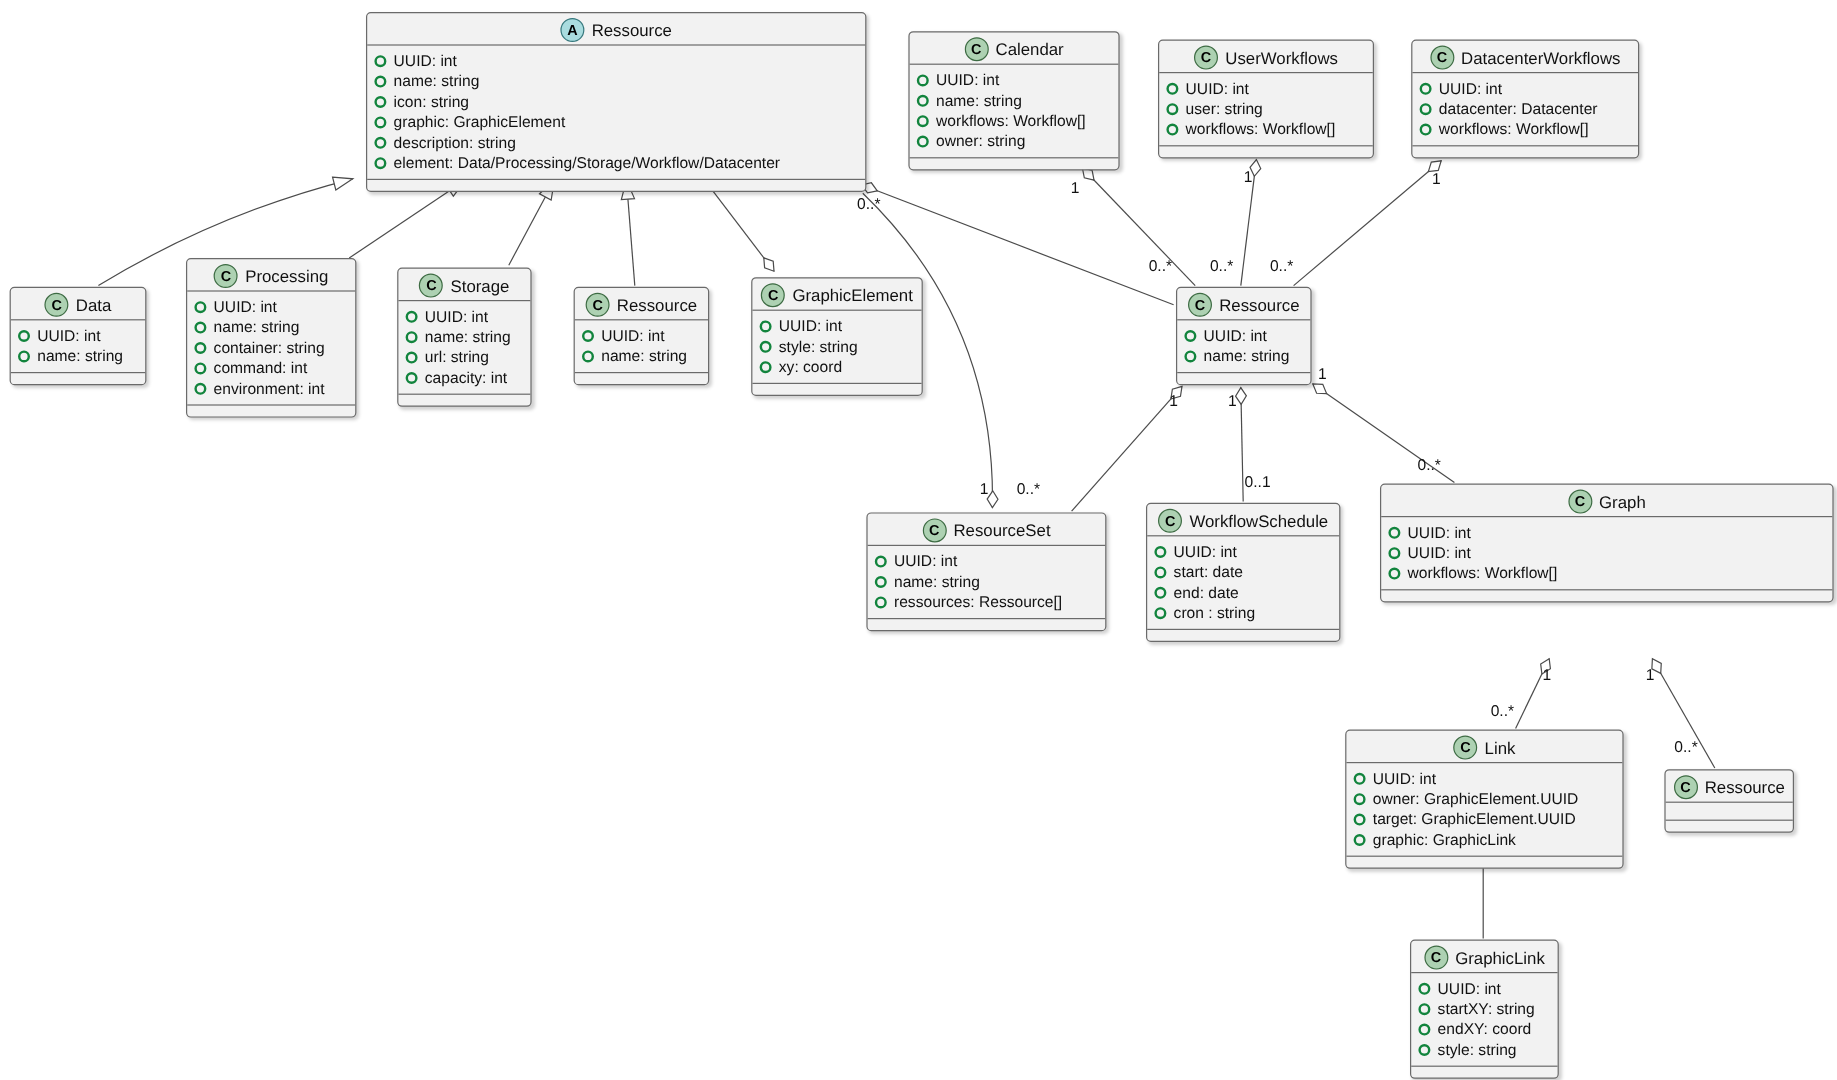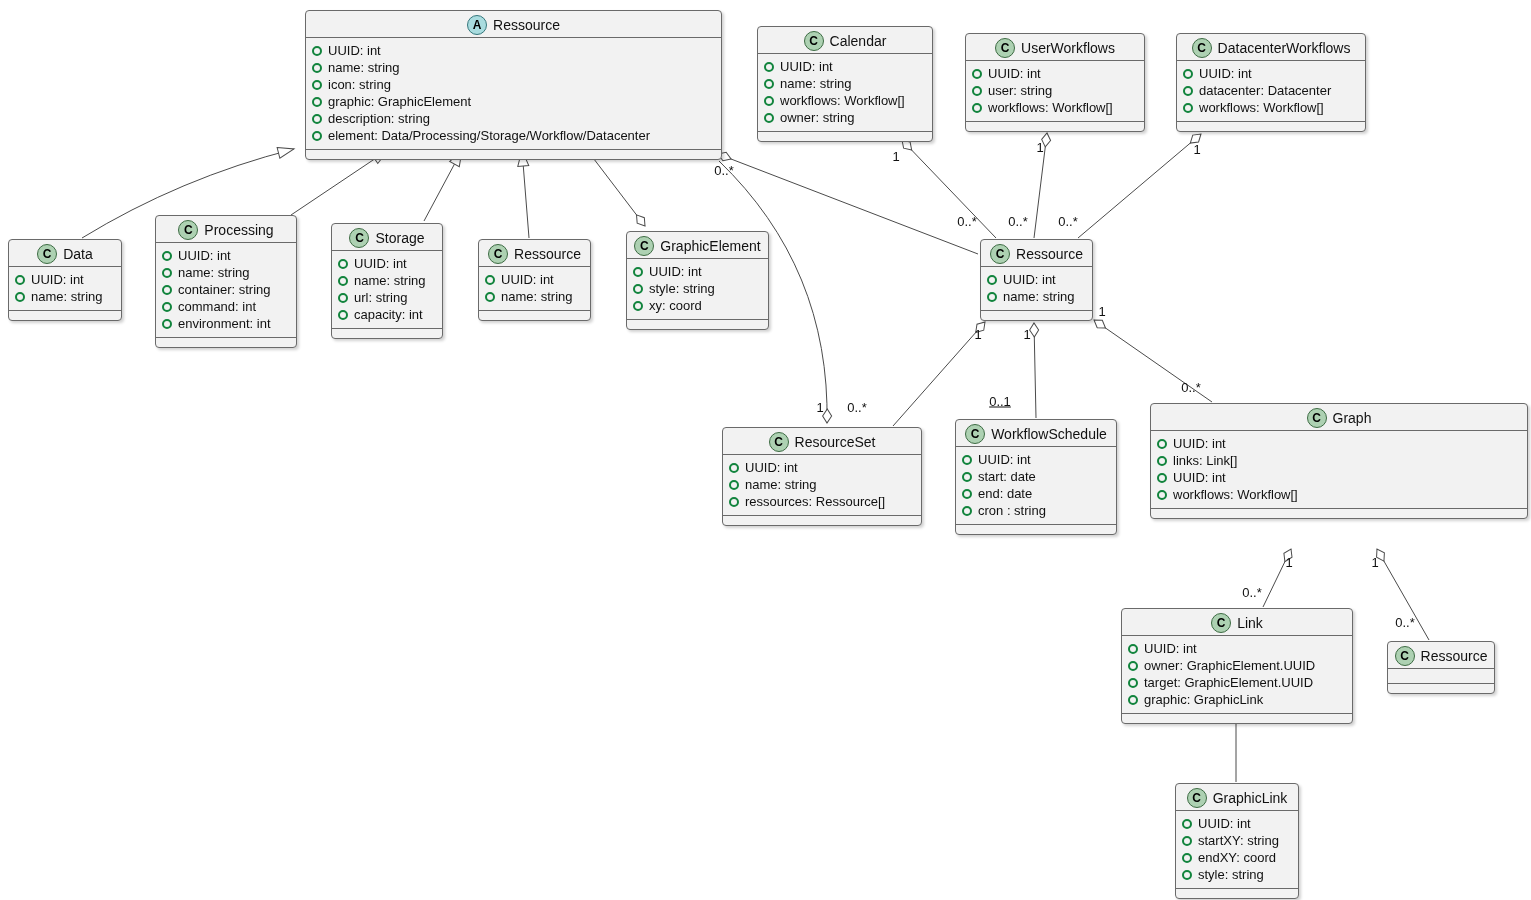--- a/index.html
+++ b/index.html
@@ -345,24 +345,20 @@
           <span class="badge badge-class">C</span>
           <span class="t-name">Graph</span>
         </div>
         <div class="attrs">
           <div class="attr">
             <span class="dot"></span>
             <span>UUID: int</span>
           </div>
           <div class="attr">
             <span class="dot"></span>
-            <span>links: Link[]</span>
-          </div>
-          <div class="attr">
-            <span class="dot"></span>
             <span>UUID: int</span>
           </div>
           <div class="attr">
             <span class="dot"></span>
             <span>workflows: Workflow[]</span>
           </div>
         </div>
         <div class="methods"></div>
       </div>
       <div class="uml-class" style="left: 1121px; top: 608px; width: 230px;">
@@ -429,21 +425,21 @@
       <span class="mult" style="left: 896px; top: 156px;">1</span>
       <span class="mult" style="left: 967px; top: 221px;">0..*</span>
       <span class="mult" style="left: 1040px; top: 147px;">1</span>
       <span class="mult" style="left: 1018px; top: 221px;">0..*</span>
       <span class="mult" style="left: 1197px; top: 149px;">1</span>
       <span class="mult" style="left: 1068px; top: 221px;">0..*</span>
       <span class="mult" style="left: 978px; top: 334px;">1</span>
       <span class="mult" style="left: 857px; top: 407px;">0..*</span>
       <span class="mult" style="left: 820px; top: 407px;">1</span>
       <span class="mult" style="left: 1027px; top: 334px;">1</span>
-      <span class="mult" style="left: 1000px; top: 401px; text-decoration: underline;">0..1</span>
+      <span class="mult" style="left: 1048px; top: 401px;">0..1</span>
       <span class="mult" style="left: 1102px; top: 311px;">1</span>
       <span class="mult" style="left: 1191px; top: 387px;">0..*</span>
       <span class="mult" style="left: 1289px; top: 562px;">1</span>
       <span class="mult" style="left: 1252px; top: 592px;">0..*</span>
       <span class="mult" style="left: 1375px; top: 562px;">1</span>
       <span class="mult" style="left: 1405px; top: 622px;">0..*</span>
     </div>
 </div>
 
 </body></html>

